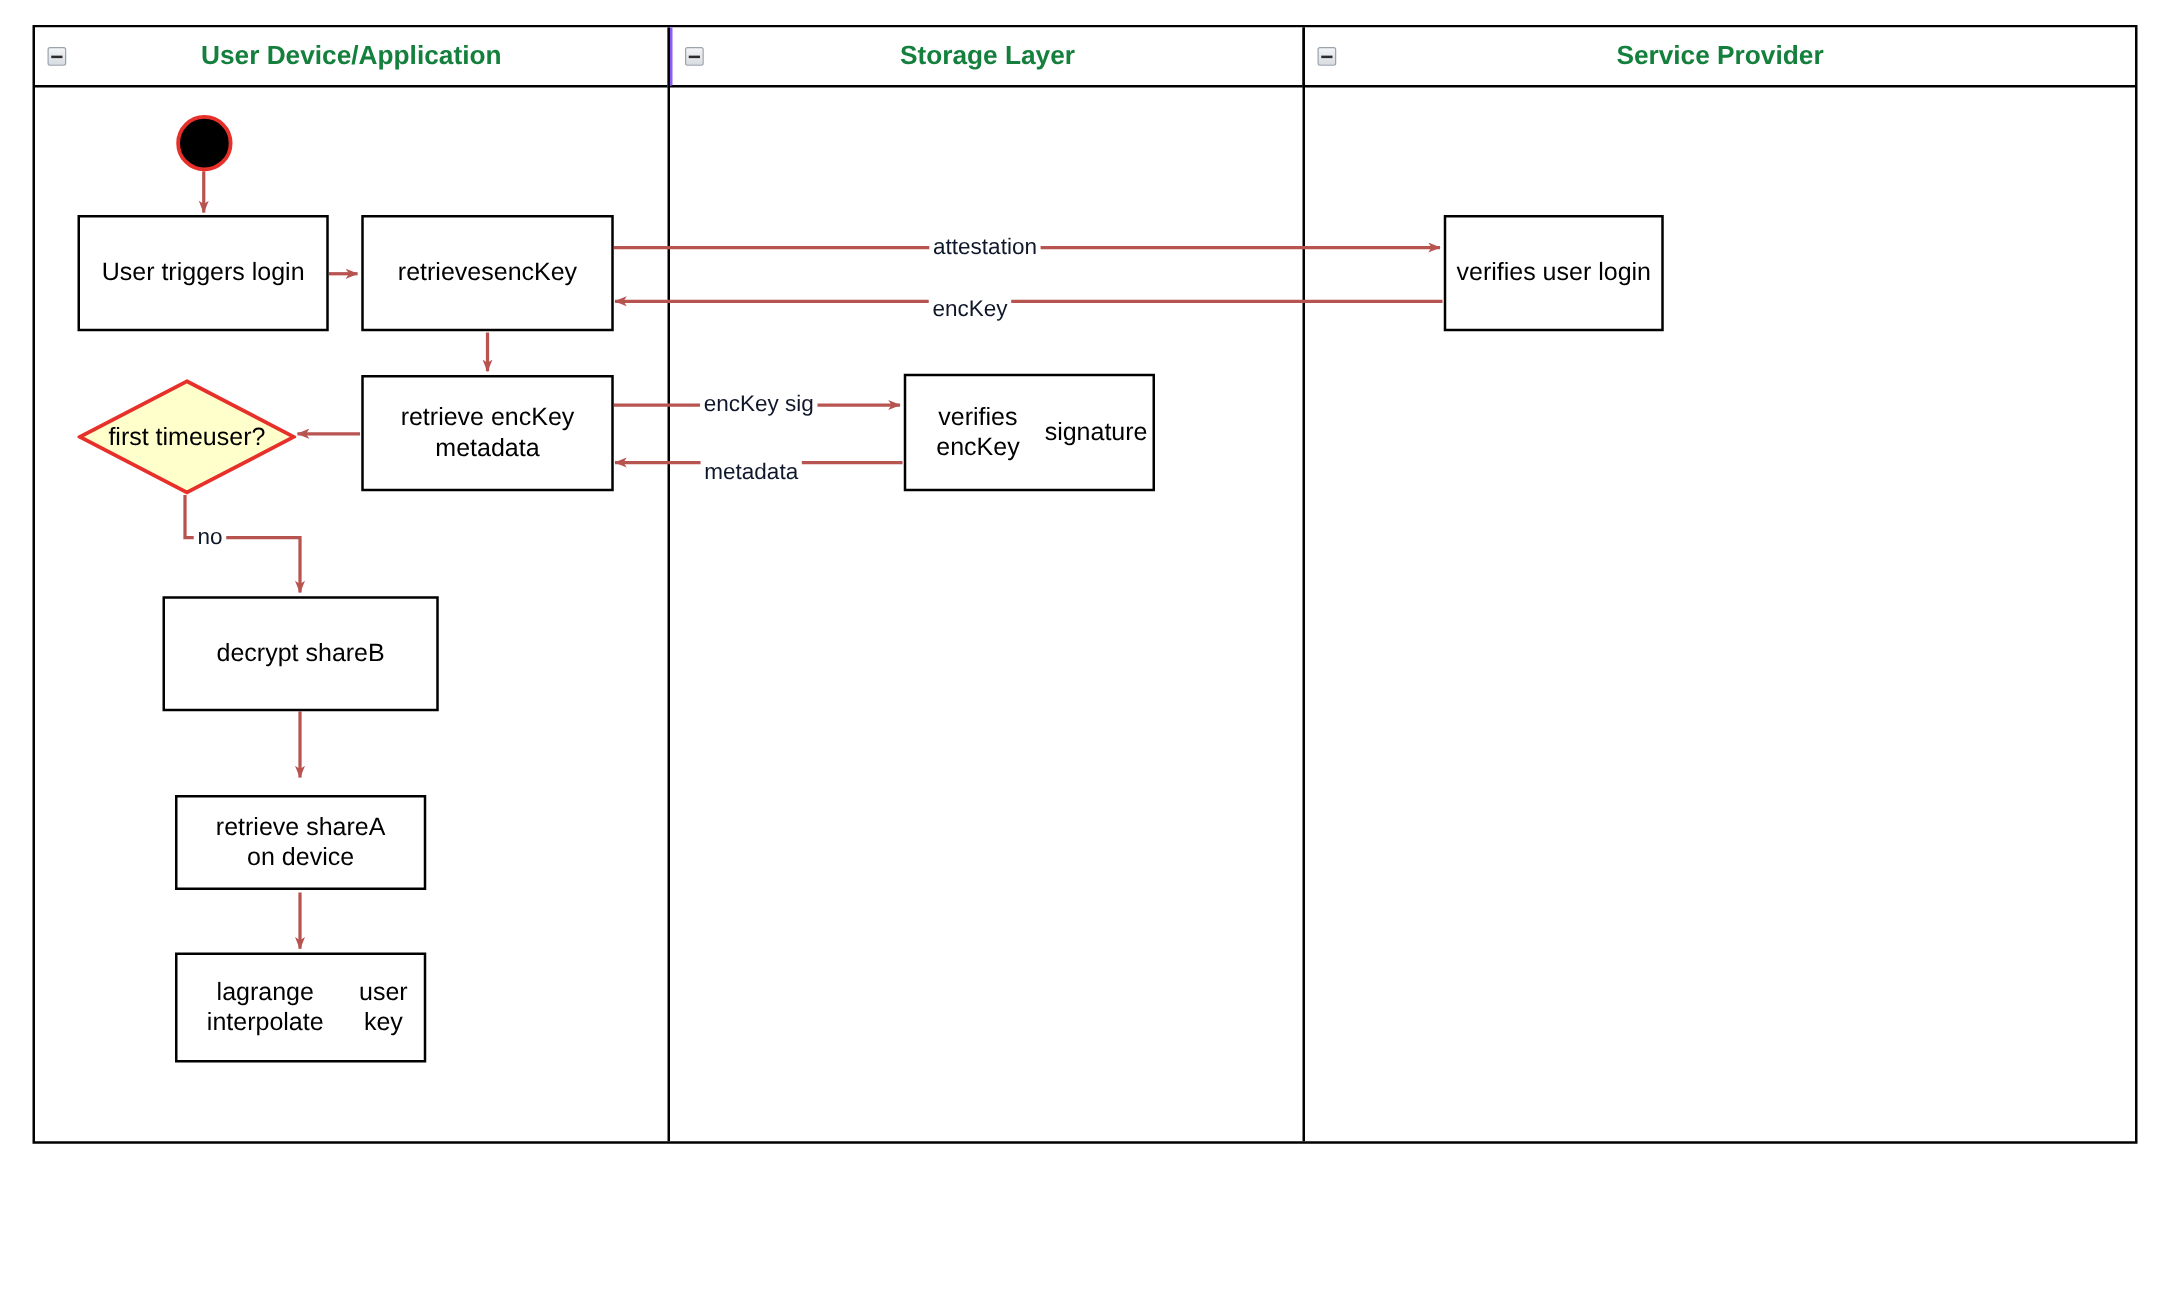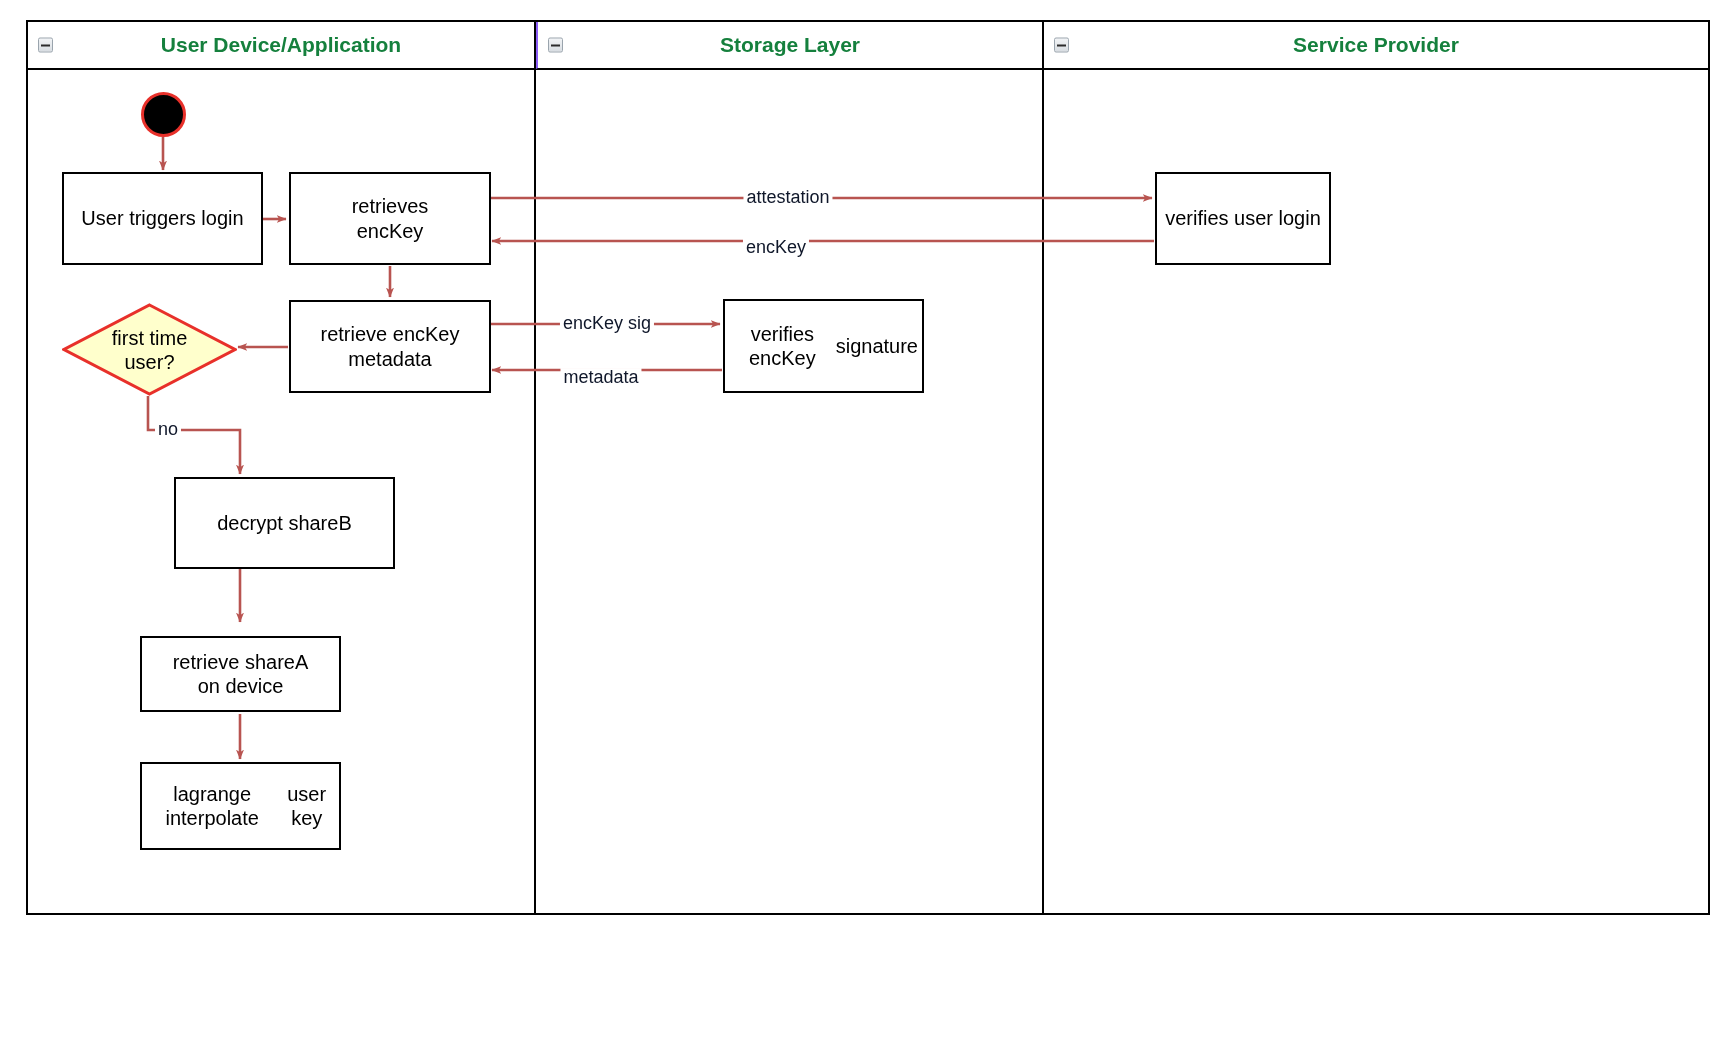--- a/index.html
+++ b/index.html
@@ -106,21 +106,20 @@
   .diamond-wrap {
     position: absolute;
   }
   .diamond-wrap svg { display: block; }
   .diamond-label {
     position: absolute;
     left: 0; top: 0;
     width: 100%;
     height: 100%;
     display: flex;
-    flex-direction: column;
     align-items: center;
     justify-content: center;
     font-size: 20px;
     color: #000000;
     line-height: 1.2;
     text-align: center;
     pointer-events: none;
   }
 
   
@@ -212,41 +211,41 @@
   <div class="edge-label" style="left:607px; top:324px;">encKey sig</div>
   <div class="edge-label" style="left:601px; top:378px;">metadata</div>
   <div class="edge-label" style="left:168px; top:430px;">no</div>
 
   <div class="start-node" style="left:141px; top:92px; width:45px; height:45px;"></div>
 
   <div class="node" style="left:62px; top:172px; width:201px; height:93px;">
     <span>User triggers login</span>
   </div>
 
-  <div class="node" style="left:289px; top:172px; width:202px; height:93px; flex-direction:column;">
+  <div class="node" style="left:289px; top:172px; width:202px; height:93px; flex-direction:row;">
     <span>retrieves</span>
     <span>encKey</span>
   </div>
 
   <div class="node" style="left:289px; top:300px; width:202px; height:93px; flex-direction:column;">
     <span>retrieve encKey</span>
     <span>metadata</span>
   </div>
 
   <div class="diamond-wrap" style="left:62px; top:303px; width:175px; height:93px;">
     <svg width="175" height="93" viewBox="0 0 175 93">
       <polygon points="87.5,2 173,46.5 87.5,91 2,46.5" fill="#ffffcc" stroke="#e8302a" stroke-width="3"></polygon>
     </svg>
     <div class="diamond-label">
       <span>first time</span>
       <span>user?</span>
     </div>
   </div>
 
-  <div class="node" style="left:130px; top:477px; width:221px; height:92px;margin-left:44px;">
+  <div class="node" style="left:130px; top:477px; width:221px; height:92px;">
     <span>decrypt shareB</span>
   </div>
 
   <div class="node" style="left:140px; top:625px; width:201px; height:76px; flex-direction:column;margin-top:11px;">
     <span>retrieve shareA</span>
     <span>on device</span>
   </div>
 
   <div class="node" style="left:140px; top:762px; width:201px; height:88px; flex-direction:row;">
     <span>lagrange interpolate</span>

